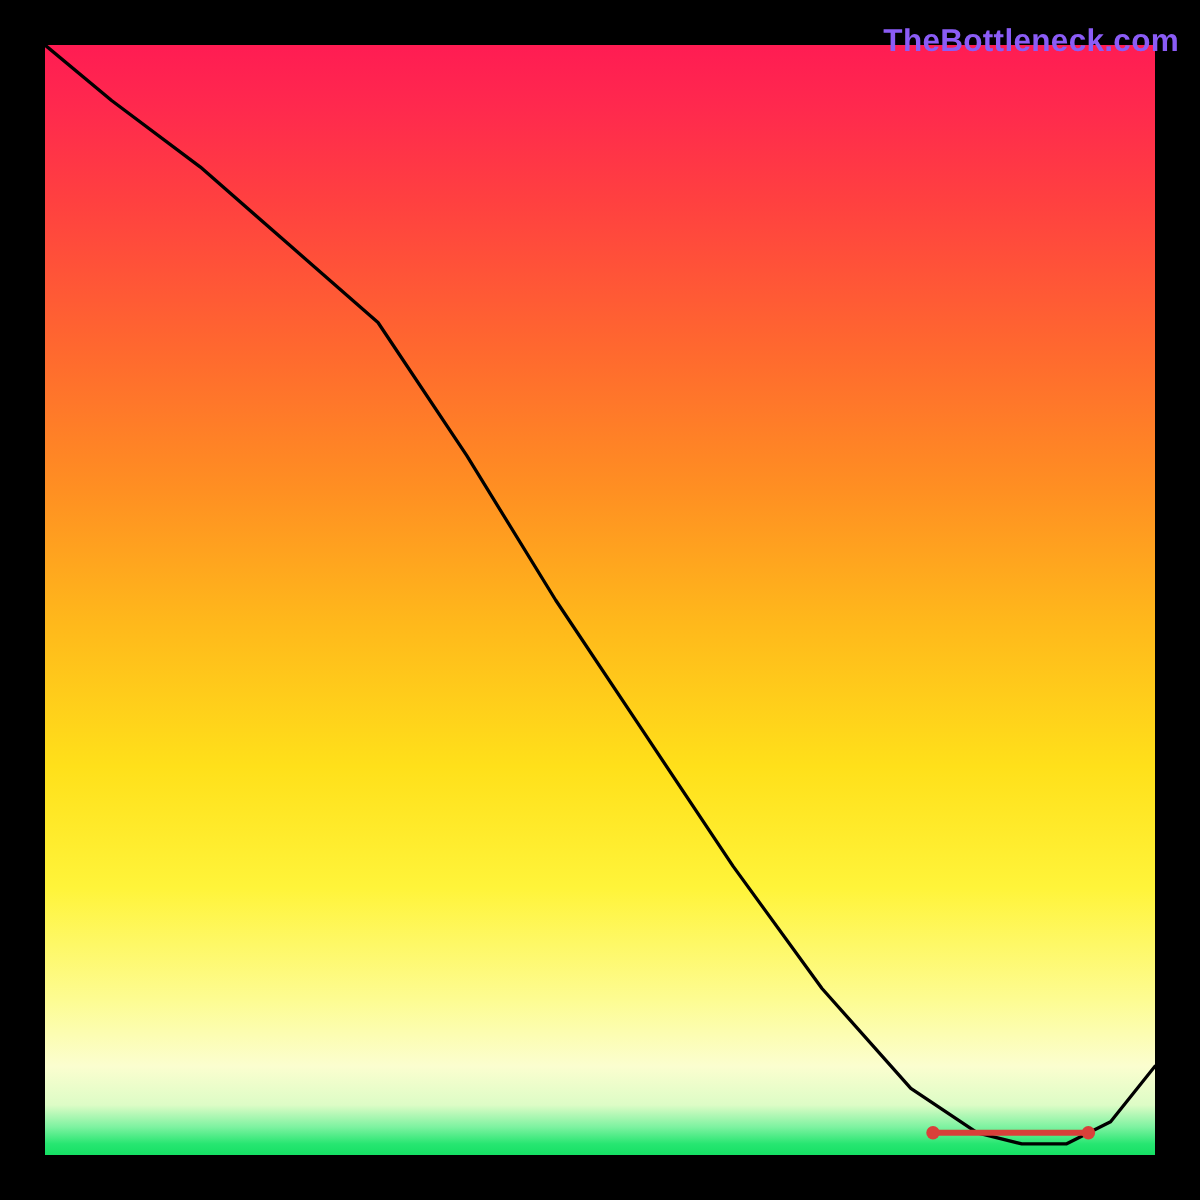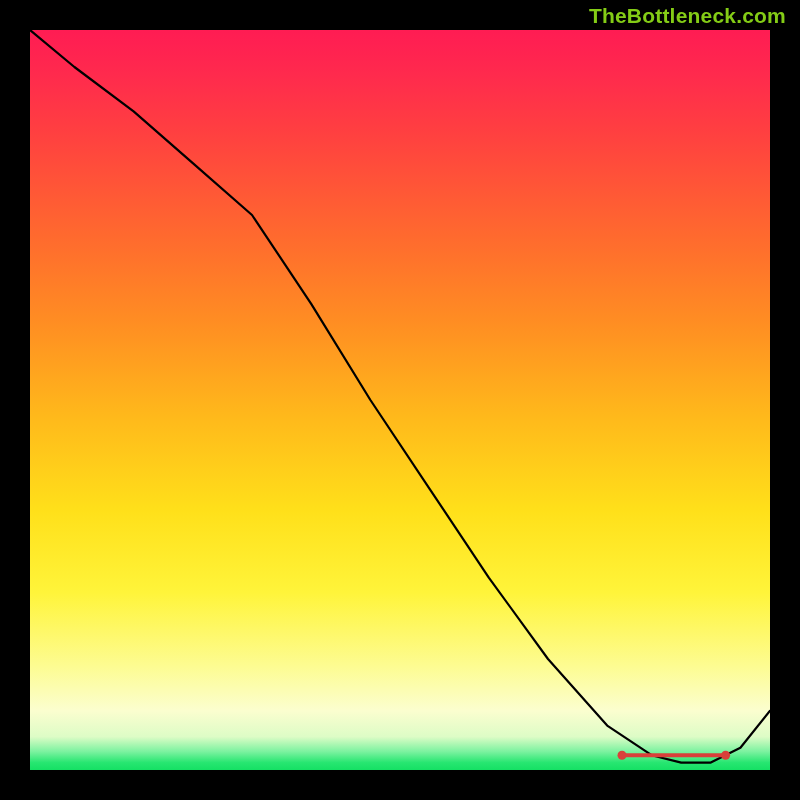--- a/index.html
+++ b/index.html
@@ -12,23 +12,23 @@
     overflow: hidden;
   }
   .frame {
     position: relative;
     width: 800px;
     height: 800px;
     background: #000;
   }
   .watermark {
     position: absolute;
-    top: 4px;
+    top: 16px;
     right: 14px;
-    color: #84cc16;
+    color: #8b5cf6;
     font-size: 21px;
     font-weight: 600;
     letter-spacing: 0.2px;
     z-index: 3;
   }
   .plot-area {
     position: absolute;
     left: 30px;
     top: 30px;
     width: 740px;

